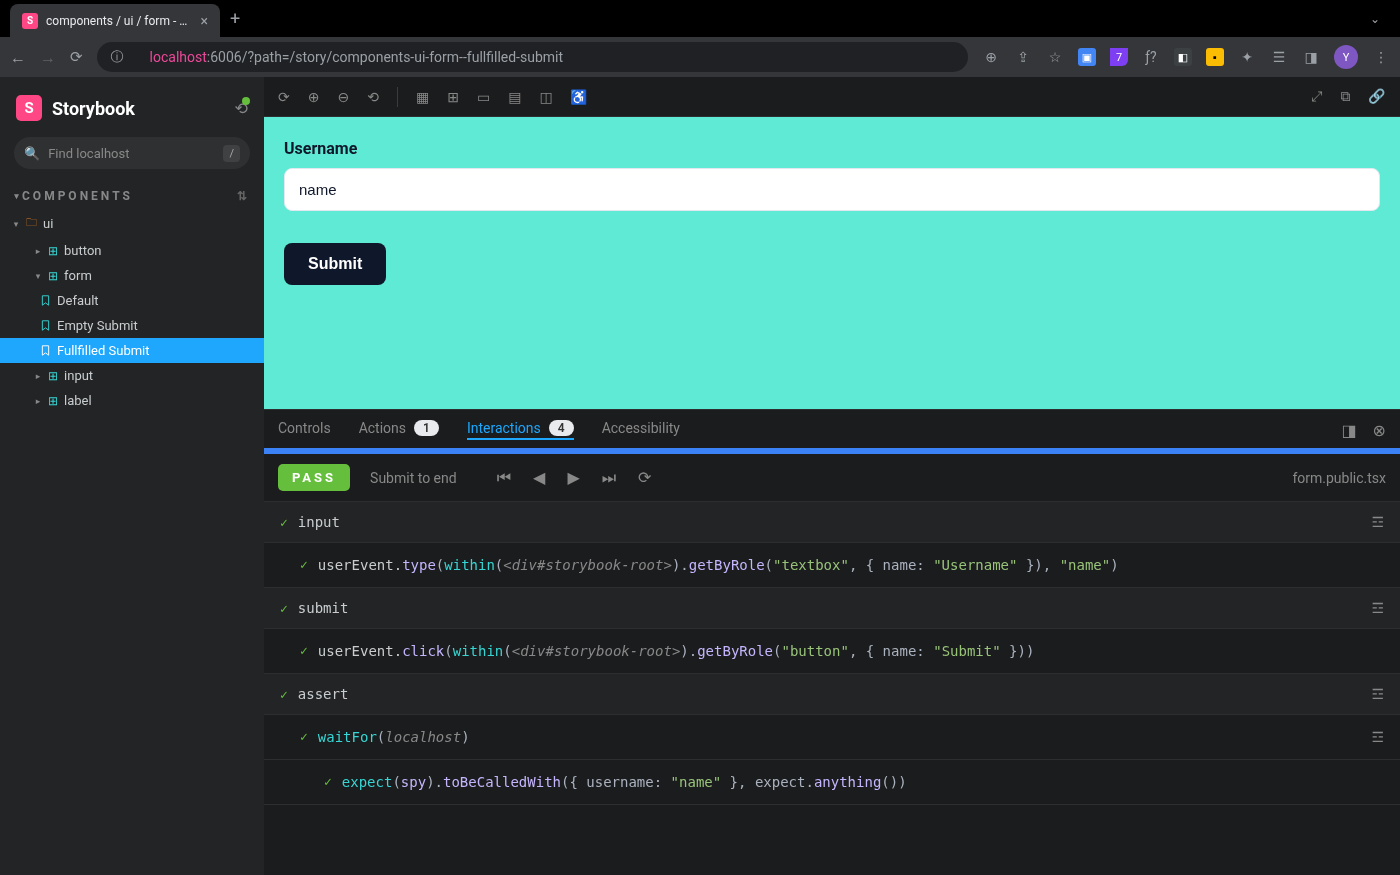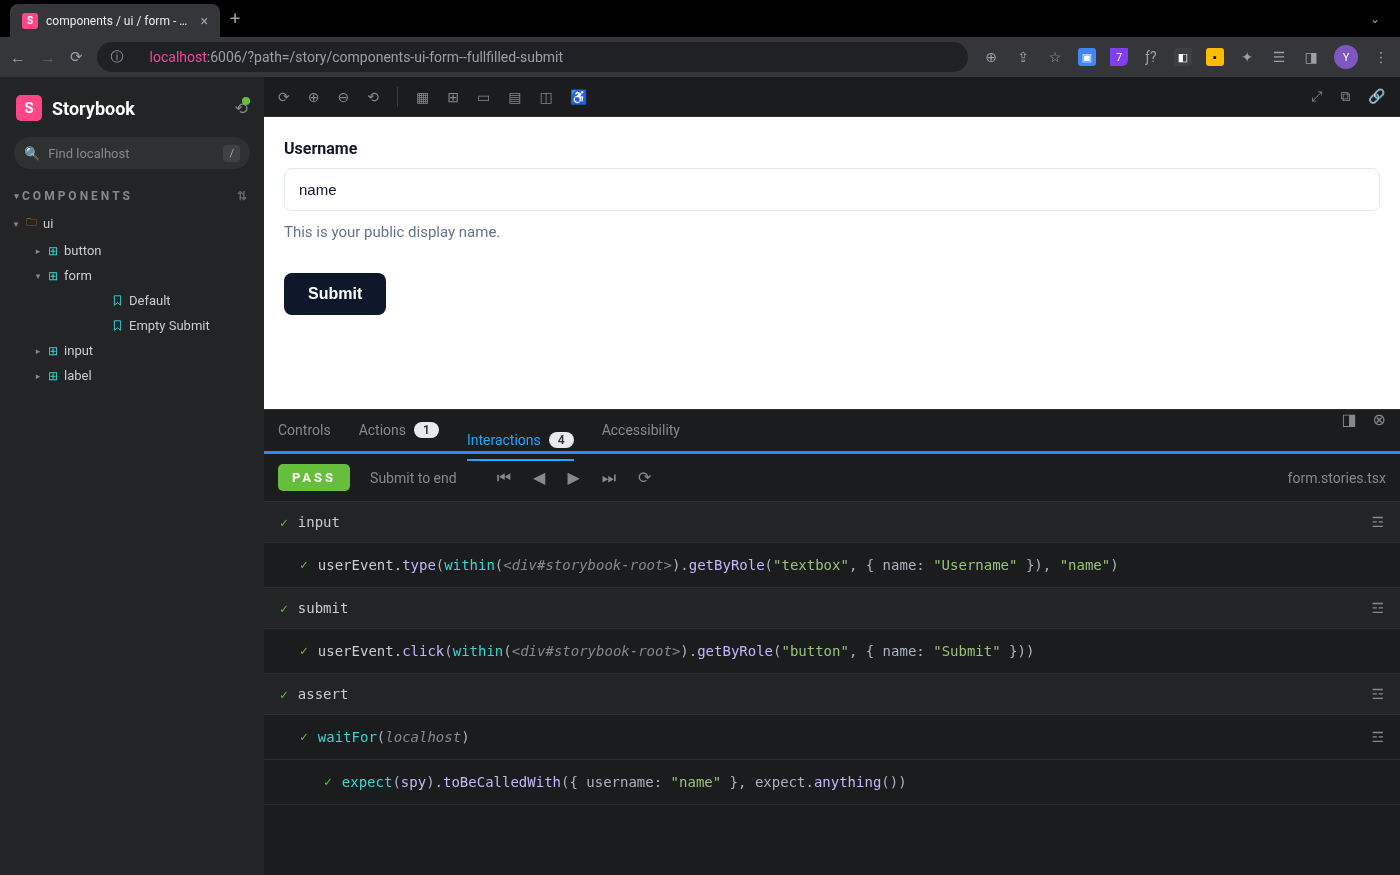--- a/index.html
+++ b/index.html
@@ -51,39 +51,39 @@
 .tree-heading { display:flex; align-items:center; padding:6px 14px; color:#888; letter-spacing:3px; font-size:12px; font-weight:700;}
 .tree-heading .sort { margin-left:auto; color:#666; font-size:12px;}
 .tree-row { display:flex; align-items:center; padding:5px 0; color:#c9cdcf; gap:6px; cursor:default;}
 .tree-row.active { background:#1ea7fd; color:#fff; }
 .caret { width:8px; font-size:9px; color:#888; display:inline-block; text-align:center;}
 .folder-icon { color:#e67e22; font-size:11px;}
 .comp-icon { color:#37d5d3; font-size:12px;}
 .story-icon-svg { width:11px; height:11px; flex-shrink:0; }
 .indent-0 { padding-left:12px; }
 .indent-2 { padding-left:34px; }
-.indent-3 { padding-left:72px;margin-left:40px; }
+.indent-3 { padding-left:40px; }
 
 
 .main { flex:1; display:flex; flex-direction:column; background:#1b1c1d;}
 .toolbar { height:40px; background:#1b1c1d; border-bottom:1px solid #2d2e2f; display:flex; align-items:center; padding:0 14px; gap:18px;}
 .tb-icon { color:#888; font-size:14px;}
 .tb-sep { width:1px; height:20px; background:#3a3b3c; }
 .tb-right { margin-left:auto; display:flex; gap:18px;}
 
 
-.canvas { background:#ffffff; flex:0 0 292px; color:#0f172a; padding:22px 20px;}
+.canvas { background:#5eead4; flex:0 0 292px; color:#0f172a; padding:22px 20px;}
 .form-label { font-weight:700; font-size:16px; margin-bottom:10px; color:#0f172a;}
 .form-input { width:100%; border:1px solid #e2e8f0; border-radius:8px; padding:12px 14px; font-size:15px; color:#0f172a; outline:none;}
 .form-help { color:#64748b; font-size:15px; margin-top:12px;}
 .submit-btn { background:#0f172a; color:#fff; border:none; border-radius:8px; padding:12px 24px; font-size:16px; font-weight:600; margin-top:32px; cursor:pointer;}
 
 
 .addons { flex:1; background:#1b1c1d; display:flex; flex-direction:column; border-top:1px solid #2d2e2f;}
-.addon-tabs { display:flex; align-items:flex-start; border-bottom:3px solid #3b82f6; padding:0 14px; height:44px; gap:28px;}
+.addon-tabs { display:flex; align-items:flex-end; border-bottom:6px solid #3b82f6; padding:8px 14px; height:44px; gap:28px;}
 .addon-tab { color:#888; font-size:14px; display:flex; align-items:center; gap:8px; height:100%; border-bottom:2px solid transparent;}
 .addon-tab.active { color:#1ea7fd; border-bottom-color:#1ea7fd;margin-top:10px;}
 .tab-badge { background:#e8eaed; color:#333; border-radius:12px; padding:1px 9px; font-size:12px; font-weight:600;}
 .addon-tab.active .tab-badge { background:#e8eaed; }
 .addon-right { margin-left:auto; display:flex; gap:16px; color:#888;}
 
 .inter-toolbar { display:flex; align-items:center; padding:10px 14px; gap:20px; border-bottom:1px solid #2d2e2f;}
 .pass-pill { background:#66bf3c; color:#fff; font-weight:700; letter-spacing:3px; padding:6px 14px; border-radius:5px; font-size:13px;}
 .scroll-end { color:#888; font-size:14px;}
 .playback { display:flex; gap:22px; color:#888; margin-left:20px;}
@@ -182,20 +182,26 @@
             <path d="M3 1 h8 v12 l-4 -3 l-4 3 z" fill="none" stroke="#37d5d3" stroke-width="1.2"></path>
           </svg>
         <span>Default</span>
       </div>
       <div class="tree-row indent-3">
         <svg class="story-icon-svg" viewBox="0 0 14 14">
             <path d="M3 1 h8 v12 l-4 -3 l-4 3 z" fill="none" stroke="#37d5d3" stroke-width="1.2"></path>
           </svg>
         <span>Empty Submit</span>
       </div>
+      <div class="tree-row indent-3 active">
+        <svg class="story-icon-svg" viewBox="0 0 14 14">
+            <path d="M3 1 h8 v12 l-4 -3 l-4 3 z" fill="none" stroke="#fff" stroke-width="1.2"></path>
+          </svg>
+        <span>Fullfilled Submit</span>
+      </div>
       <div class="tree-row indent-2">
         <span class="caret">▸</span>
           <span class="comp-icon">⊞</span>
         <span>input</span>
       </div>
       <div class="tree-row indent-2">
         <span class="caret">▸</span>
           <span class="comp-icon">⊞</span>
         <span>label</span>
       </div>
@@ -218,21 +224,20 @@
       <div class="tb-right">
         <span class="tb-icon">⤢</span>
         <span class="tb-icon">⧉</span>
         <span class="tb-icon">🔗</span>
       </div>
     </div>
 
     <div class="canvas">
       <div class="form-label">Username</div>
       <input class="form-input" value="name" style="">
-      <div class="form-help">This is your public display name.</div>
       <button class="submit-btn">Submit</button>
     </div>
 
     <div class="addons">
       <div class="addon-tabs">
         <div class="addon-tab">
             <span>Controls</span>
           </div>
         <div class="addon-tab">
           <span>Actions</span>
@@ -254,21 +259,21 @@
       <div class="inter-toolbar">
         <span class="pass-pill">PASS</span>
         <span class="scroll-end">Submit to end</span>
         <div class="playback">
           <span>⏮</span>
           <span>◀</span>
           <span>▶</span>
           <span>⏭</span>
           <span>⟳</span>
         </div>
-        <span class="file-name">form.stories.tsx</span>
+        <span class="file-name">form.public.tsx</span>
       </div>
 
       <div class="inter-list">
 
         <div class="group-header">
           <span class="check">✓</span>
           <span>input</span>
           <span class="group-menu">☲</span>
         </div>
         <div class="step-row">

